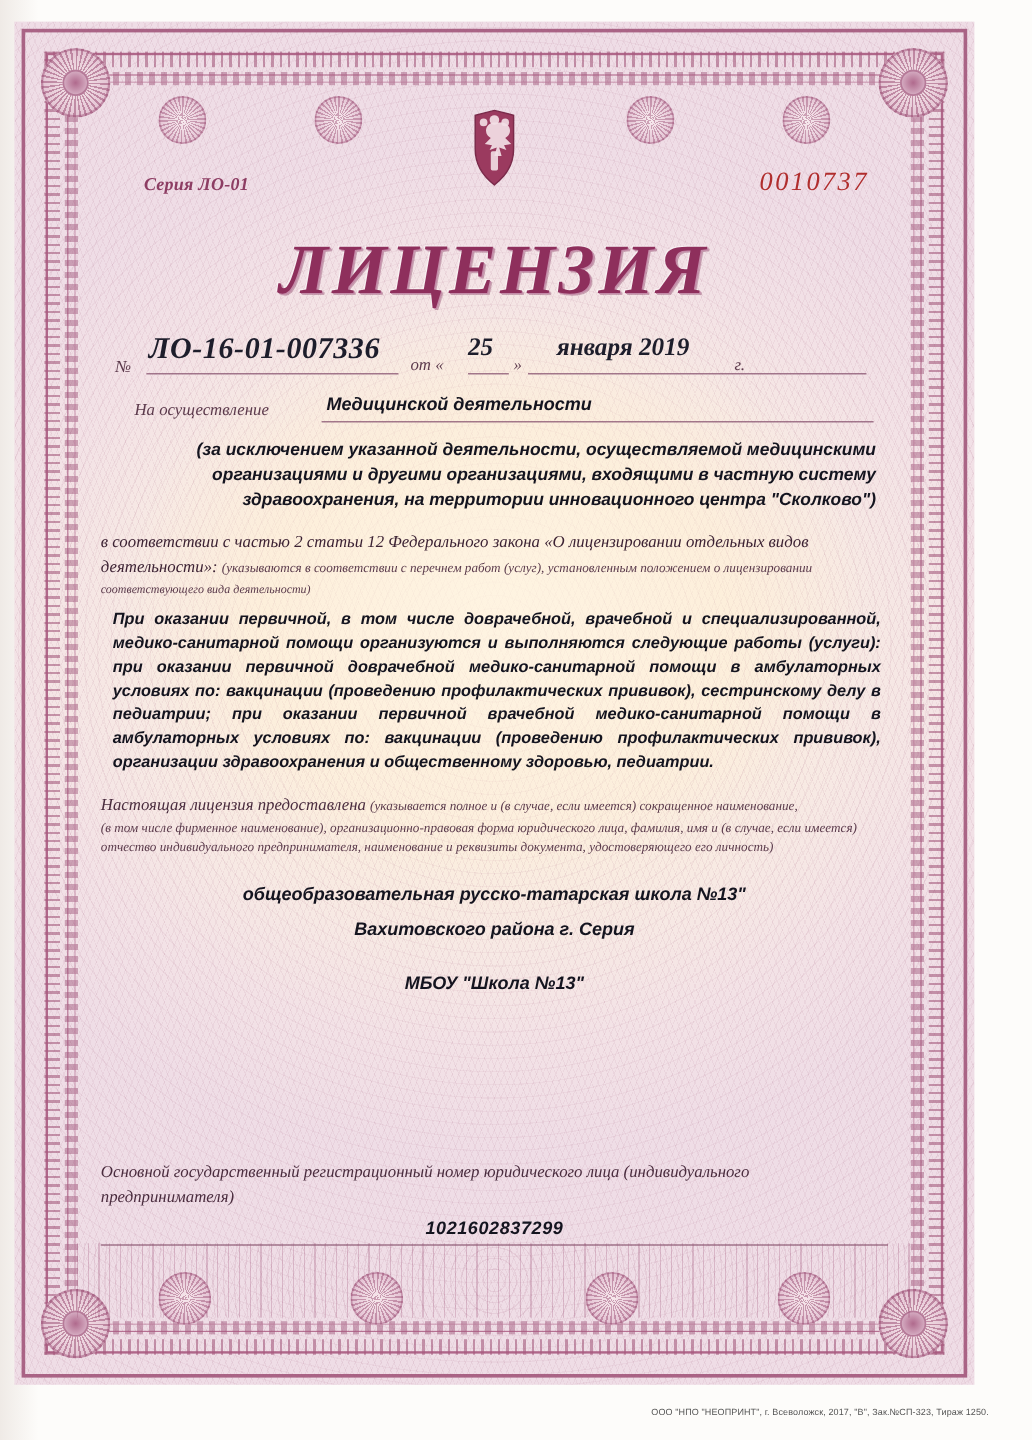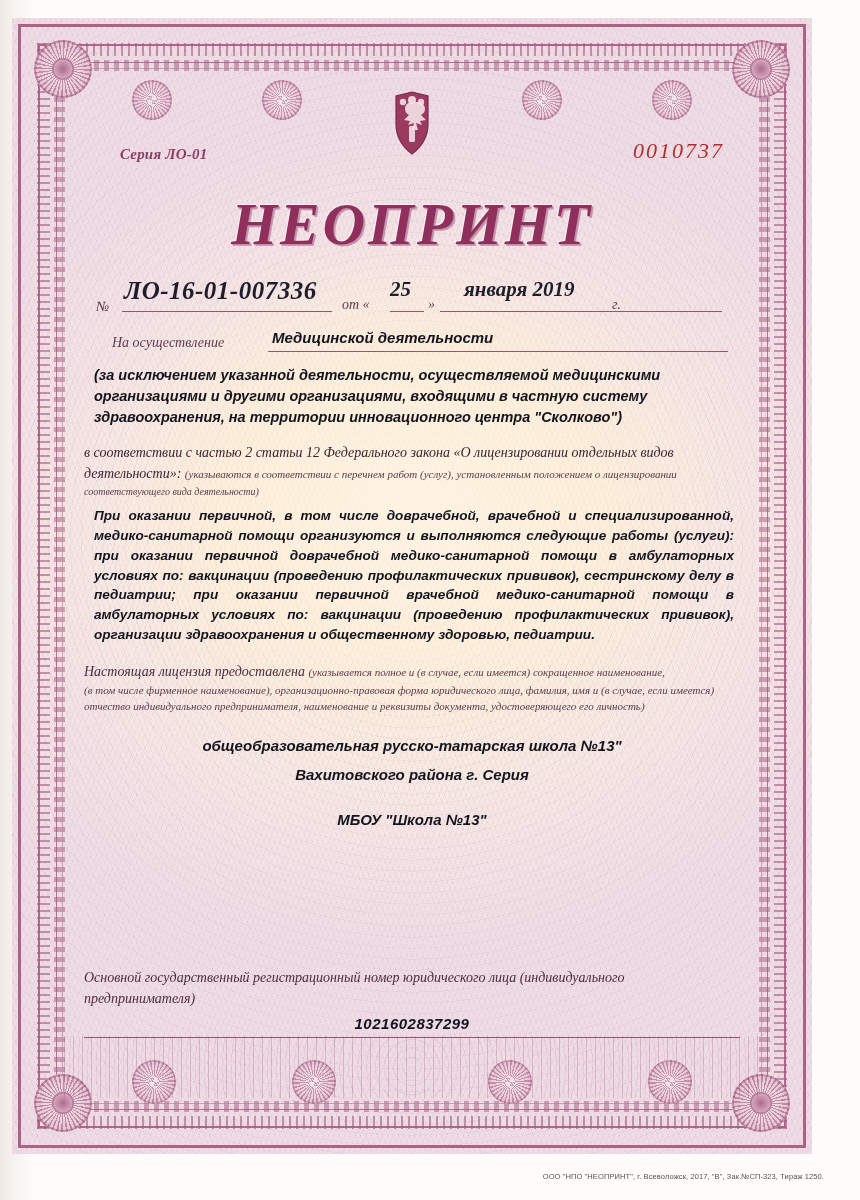--- a/index.html
+++ b/index.html
@@ -329,21 +329,21 @@
     font-family: "Liberation Sans", sans-serif;
   }
   #activity-row .rule {
     position: absolute;
     left: 196px; right: 24px; top: 24px;
     border-bottom: 1px solid #8d5a75;
   }
 
   #exception {
     margin: 8px 22px 0 22px;
-    text-align: left;
+    text-align: right;
     font-size: 14.5px;
     font-weight: bold;
     line-height: 1.45;
     color: #14141f;
     font-family: "Liberation Sans", sans-serif;
   }
 
   #works-intro {
     margin: 14px 12px 0 12px;
     font-size: 14px;
@@ -481,21 +481,21 @@
     </div>
 
     <div id="content">
 
       <div id="serial-row">
         <div id="series-label">Серия ЛО-01</div>
         <div id="serial-number">0010737</div>
       </div>
 
 
-      <div id="title">НЕОПРИНТ</div>
+      <div id="title">ЛИЦЕНЗИЯ</div>
 
       <div id="numline">
         <span class="hash">№</span>
         <span class="lic-number">ЛО-16-01-007336</span>
         <span class="ot">от «</span>
         <span class="day">25</span>
         <span class="quote-close">»</span>
         <span class="monthyear">января 2019</span>
         <span class="god">г.</span>
         <span class="rule-a"></span>

